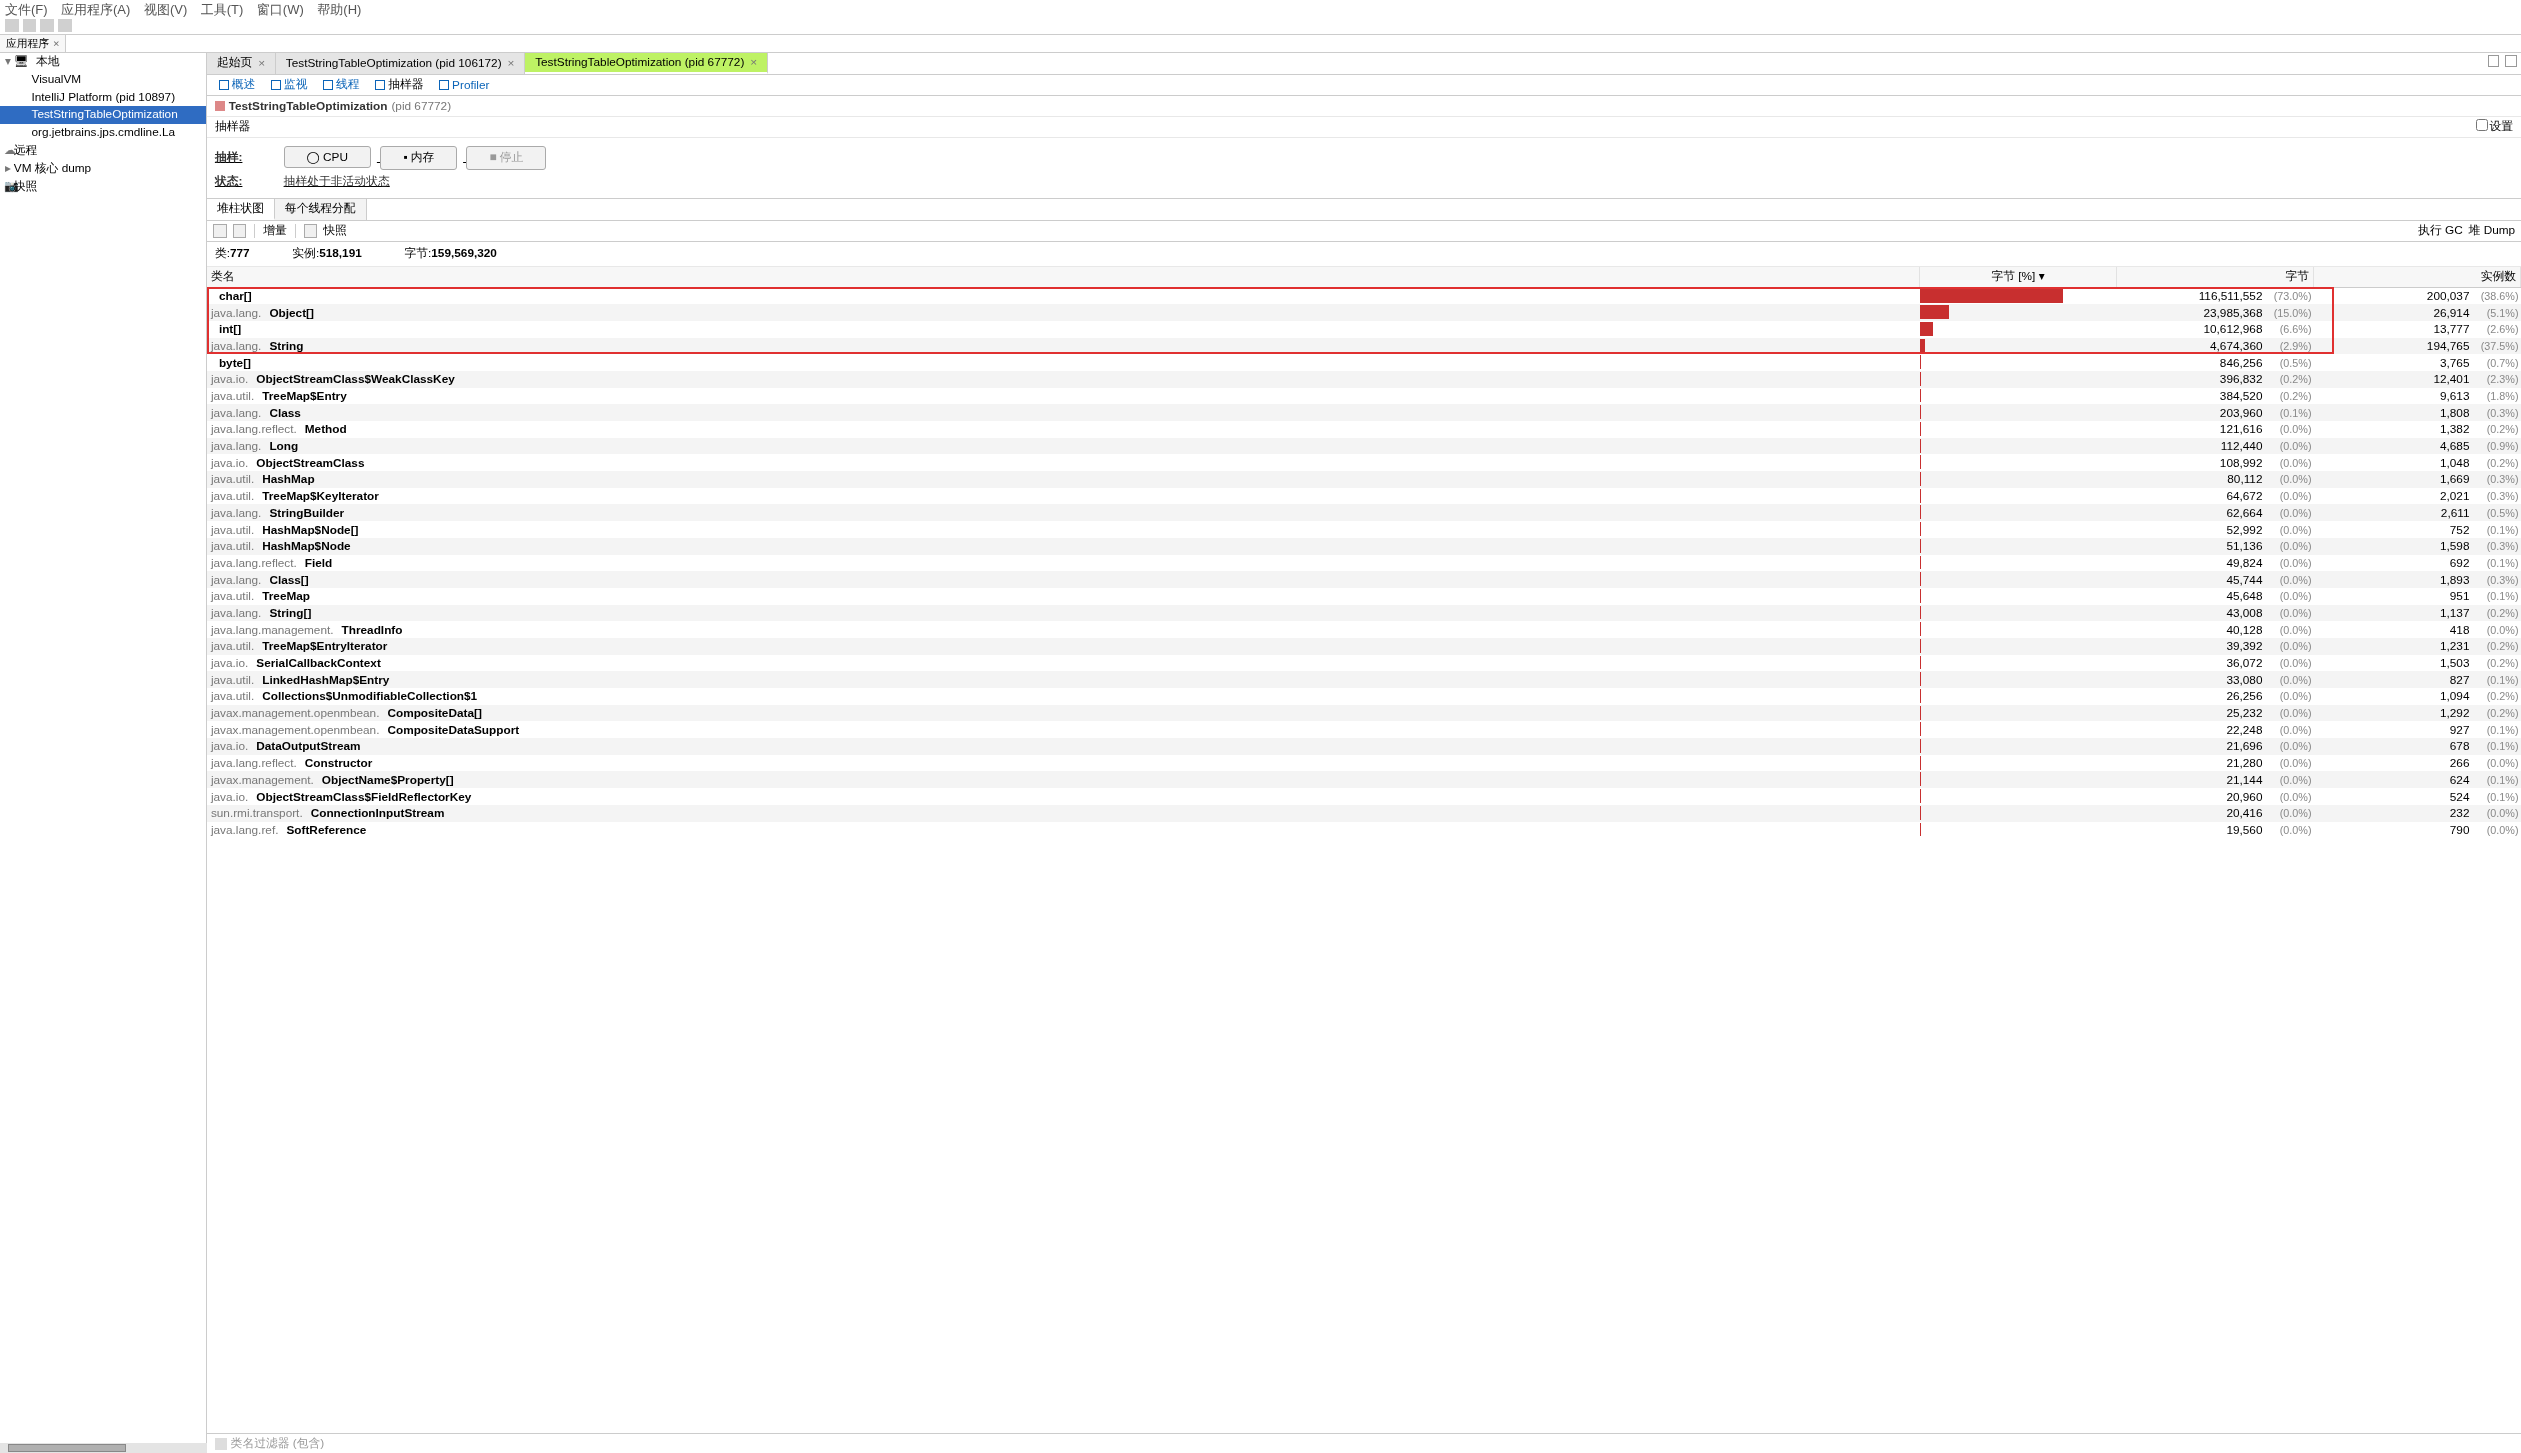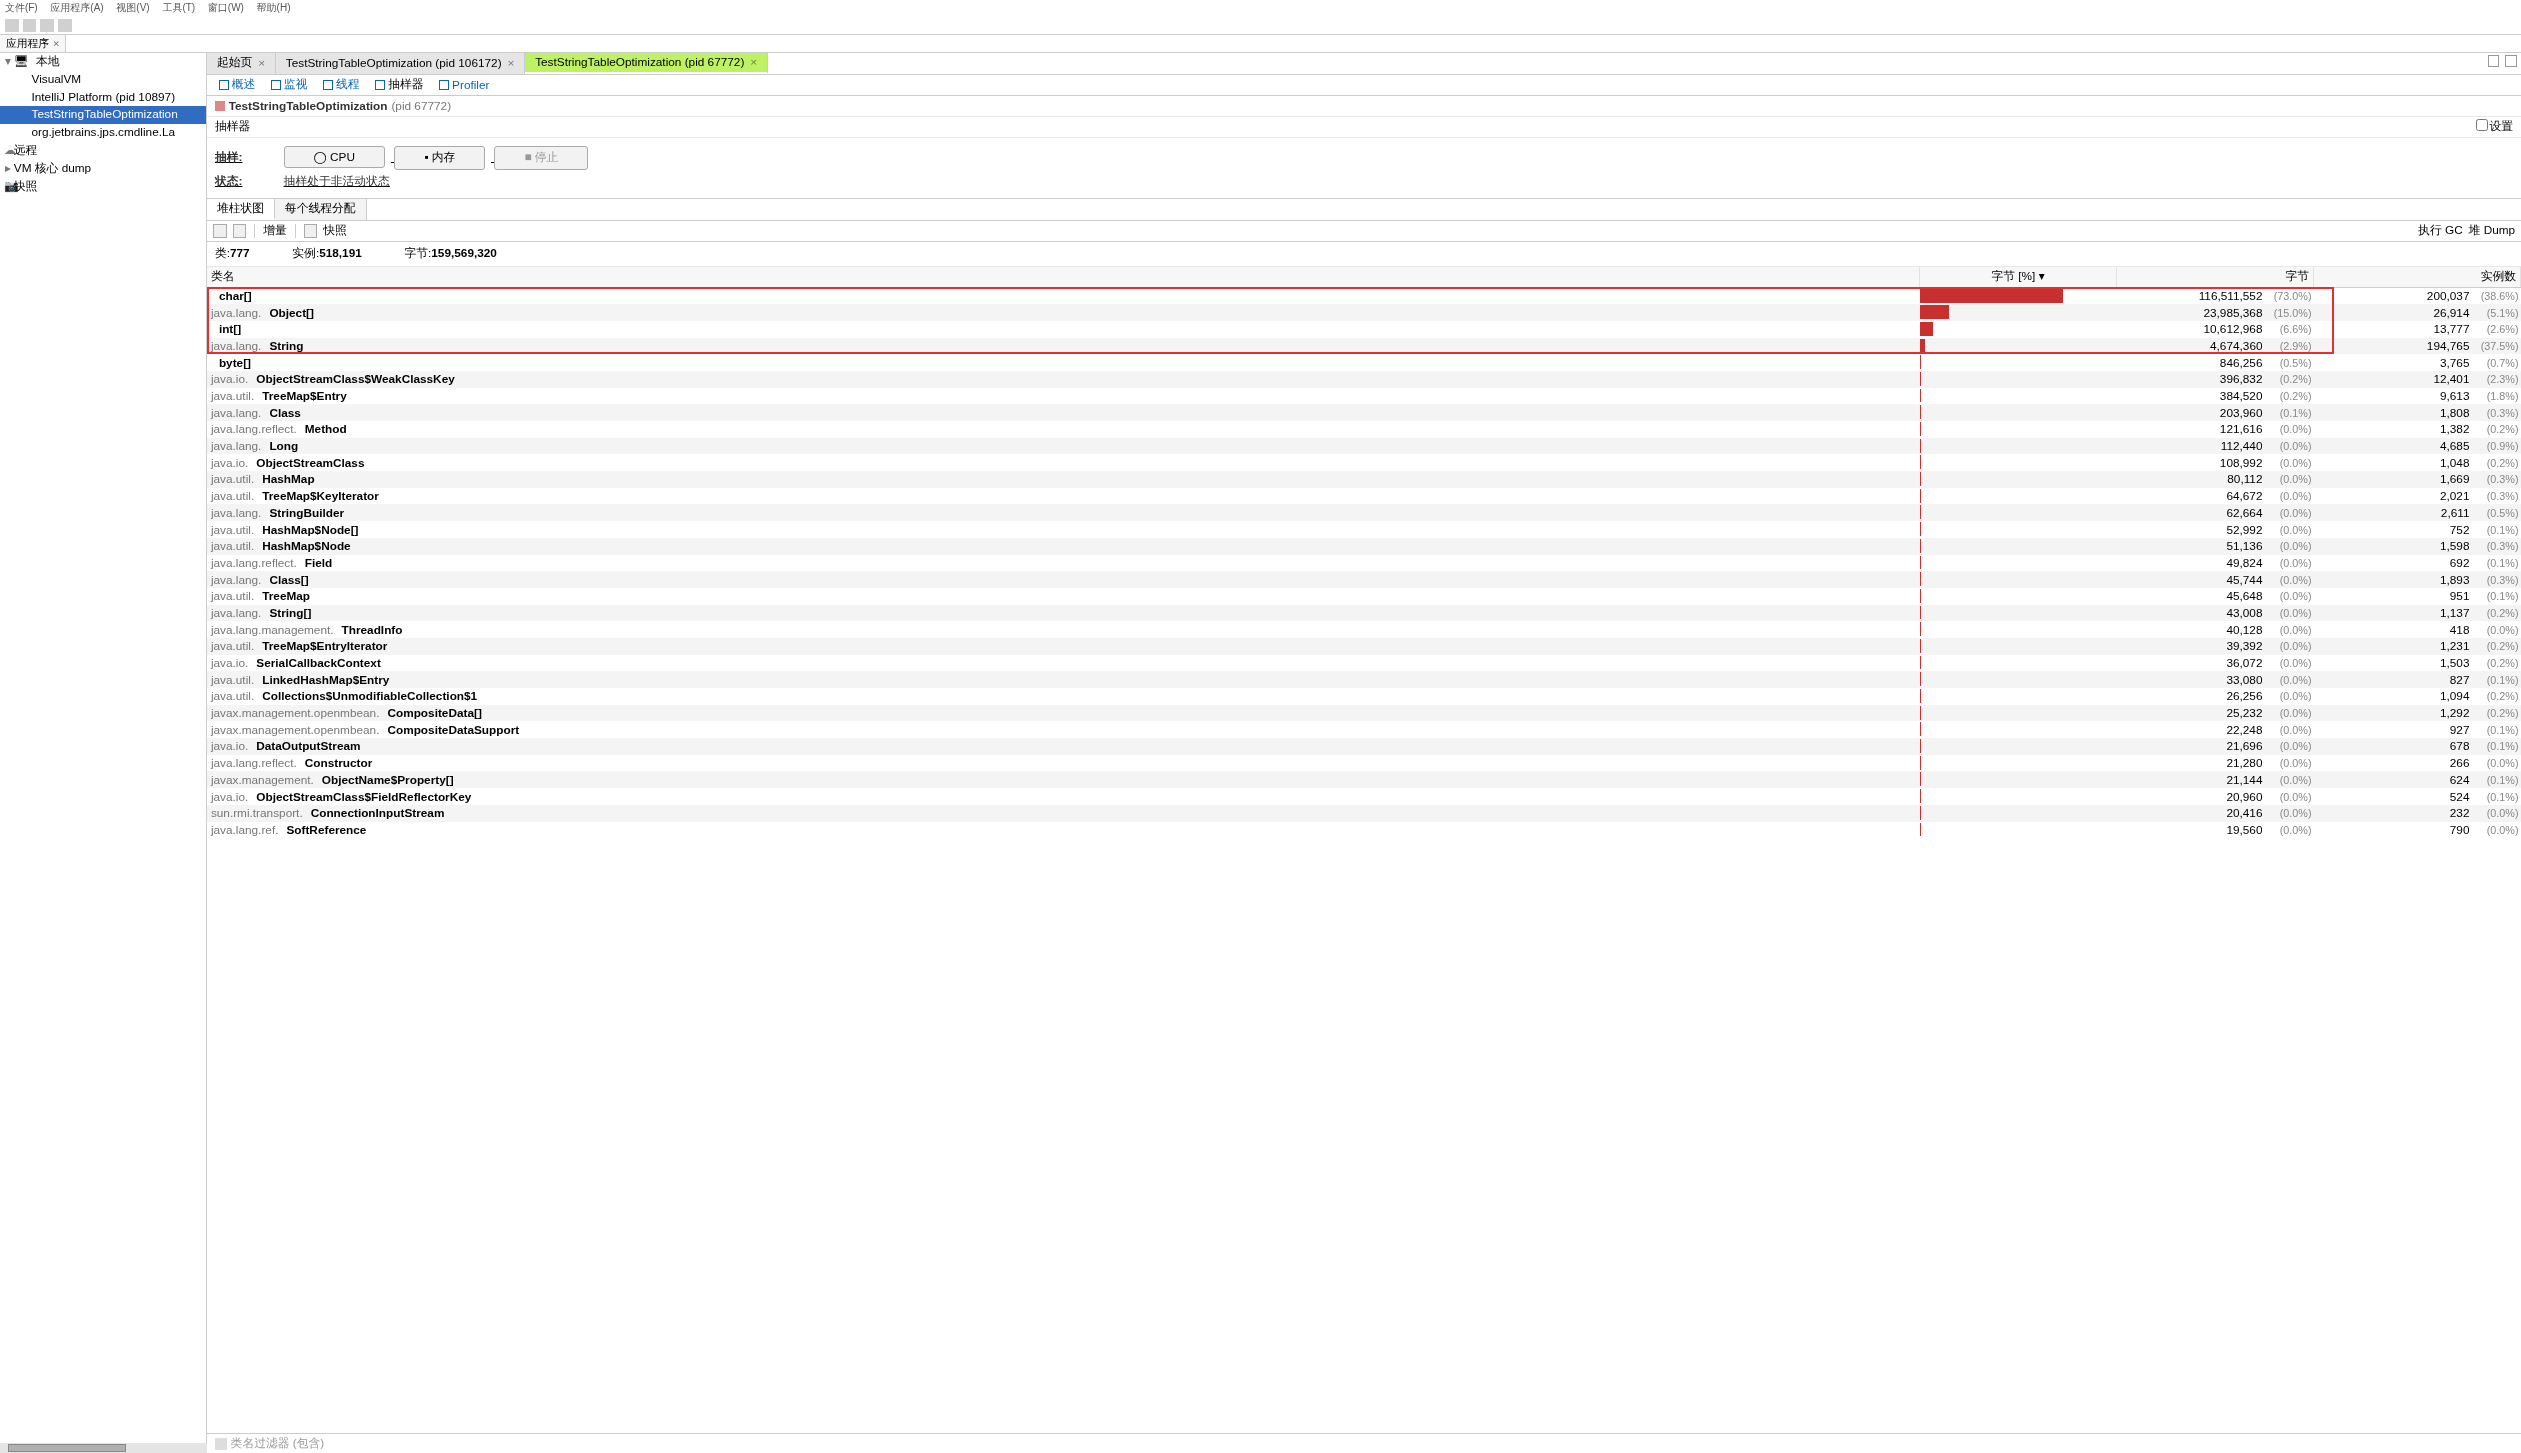--- a/index.html
+++ b/index.html
@@ -1,17 +1,17 @@
 <!DOCTYPE html>
 <html><head>
 <meta charset="utf-8">
 <style>
 * { box-sizing: border-box; margin: 0; padding: 0; font-family: Arial, "Microsoft YaHei", sans-serif; }
 body { font-size: 11.8px; background: #fff; overflow: hidden; color: #000; }
-.menubar { height: 17.7px; padding: 1px 4.9px; color: #555; font-size: 10px; }
+.menubar { height: 17.7px; padding: 1px 4.9px; color: #555; font-size: 13px; }
 .menubar span { margin-right: 9.9px; }
 .toolbar-top { height: 17.7px; padding: 1px 4.9px; border-bottom: 1px solid #ccc; display: flex; gap: 3.9px; }
 .toolbar-top .ticon { width: 13.8px; height: 13.8px; background: #d0d0d0; }
 .app-tabs { height: 17.7px; border-bottom: 1px solid #ccc; display: flex; }
 .app-tab { padding: 1px 5.9px; font-size: 10.8px; display: flex; align-items: center; gap: 3.9px; background: #f7f7f7; border-right: 1px solid #ccc; }
 .app-tab .close-x { cursor: pointer; font-family: monospace; color: #777; }
 .workspace { display: flex; height: calc(100vh - 53px); }
 .sidebar { width: 207px; border-right: 1px solid #ccc; background: #fff; overflow: hidden; }
 .tree-item { padding: 1px 2px 1px 17.7px; white-space: nowrap; font-size: 11.8px; font-family: monospace; line-height: 15.8px; }
 .tree-item.l0 { padding-left: 3.9px; }
@@ -32,21 +32,21 @@
 .subnav-item .ic { width: 9.9px; height: 9.9px; border: 1px solid #0b64b8; display: inline-block; }
 .pid-bar { padding: 3px 7.9px; font-family: monospace; font-size: 11.8px; border-bottom: 1px solid #e8e8e8; color: #333; display: flex; align-items: center; gap: 3.9px; }
 .pid-bar .ic-sp { width: 9.9px; height: 9.9px; background: #d88; display: inline-block; }
 .settings-row { display: flex; justify-content: space-between; align-items: center; padding: 2px 7.9px; border-bottom: 1px solid #e8e8e8; }
 .settings-row .lbl { font-size: 11.8px; }
 .settings-row .chk { display: flex; gap: 2px; padding-left: 12px; }
 .settings-row .chk input { width: 11.8px; height: 11.8px; }
 .sample-block { padding: 3.9px 7.9px; border-bottom: 1px solid #ccc; }
 .sample-row { display: flex; align-items: center; gap: 19.7px; margin: 3.9px 0; text-decoration: underline; }
 .sample-row .k { width: 49px; color: #333; font-weight: bold; }
-.sample-row .btns button { padding: 3px 29px; font-size: 11.8px; border: 1px solid #aaa; background: #f2f2f2; border-radius: 3px; margin-right: 5.9px; cursor: pointer; }
+.sample-row .btns button { padding: 3px 22px; font-size: 11.8px; border: 1px solid #aaa; background: #f2f2f2; border-radius: 3px; margin-right: 5.9px; cursor: pointer; }
 .sample-row .btns button.stop { color: #999; }
 .sample-row .state-txt { color: #333; }
 .tabs2 { height: 21.7px; border-bottom: 1px solid #ccc; display: flex; }
 .tab2 { padding: 2px 9.9px; border-right: 1px solid #ccc; background: #f3f3f3; }
 .tab2.active { background: #fff; border-bottom: 2px solid #fff; }
 .toolbar2 { height: 21.7px; border-bottom: 1px solid #ccc; display: flex; align-items: center; gap: 5.9px; padding: 0 5.9px; }
 .toolbar2 .sp { width: 1px; height: 13.8px; background: #ccc; margin: 0 2px; }
 .toolbar2 .ic2 { width: 13.8px; height: 13.8px; border: 1px solid #aaa; background: #f0f0f0; display: inline-block; }
 .toolbar2 .right { margin-left: auto; display: flex; gap: 5.9px; }
 .summary { padding: 3.9px 7.9px; font-family: monospace; border-bottom: 1px solid #e8e8e8; font-size: 11.8px; }

